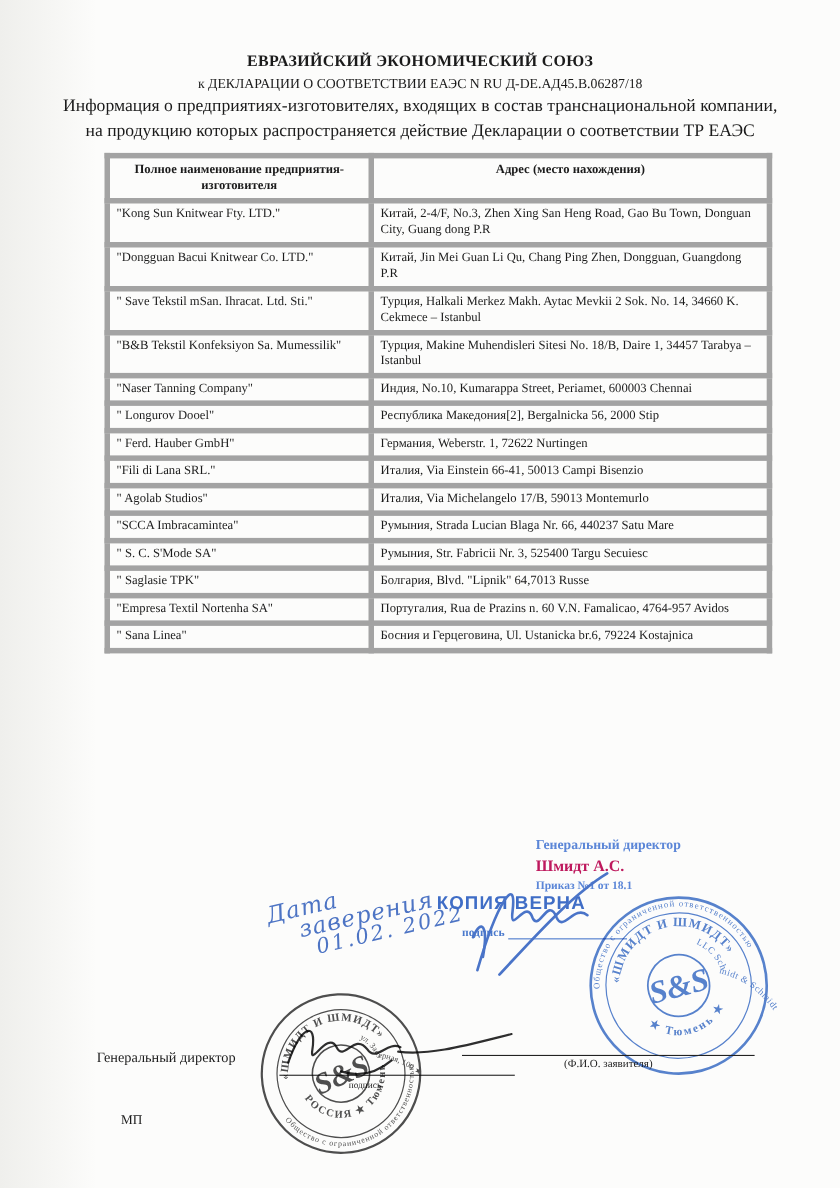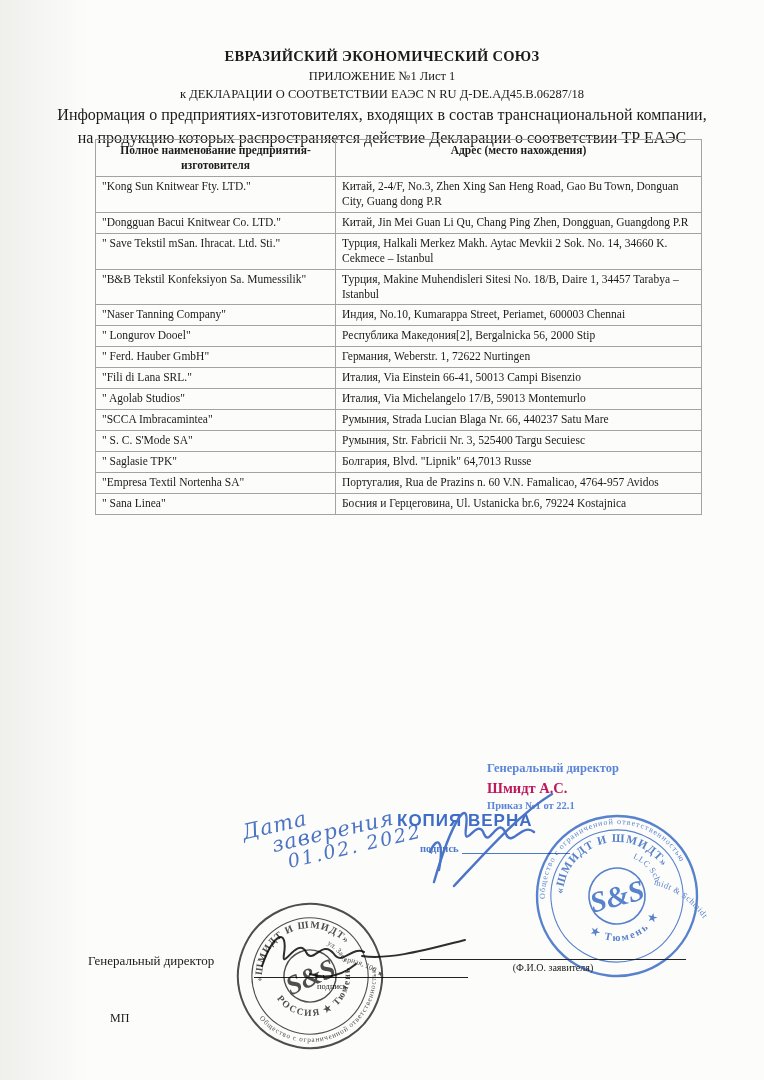--- a/index.html
+++ b/index.html
@@ -20,21 +20,21 @@
   .doc-header .t1{font-size:14.5px;font-weight:bold;letter-spacing:.3px;}
   .doc-header .t2{font-size:12.5px;}
   .doc-header .t3{font-size:12.5px;}
   .doc-header .t4{font-size:16px;width:650px;margin:0 auto;}
   table.manu{
     position:absolute;left:95px;top:139px;width:607px;
     border-collapse:collapse;table-layout:fixed;
     font-size:11.5px;line-height:1.3;
   }
   table.manu th,table.manu td{
-    border:1px solid #a3a3a3;padding:2px 6px 3px 6px;vertical-align:top;text-align:left;
+    border:5px solid #a3a3a3;padding:2px 6px 3px 6px;vertical-align:top;text-align:left;
     overflow:hidden;
   }
   table.manu th{font-weight:bold;text-align:center;padding:3px 10px;}
   table.manu col.c1{width:240px;}
   .dir-block{position:absolute;left:487px;top:761px;line-height:1.2;}
   .dir-block .l1{font-size:12.5px;font-weight:bold;color:#5b86d7;}
   .dir-block .l2{font-size:14.5px;font-weight:bold;color:#be185d;margin-top:4px;}
   .dir-block .l3{font-size:10.5px;font-weight:bold;color:#5b86d7;margin-top:3px;}
   .copy-verna{
     position:absolute;left:397px;top:811px;font-size:17px;font-weight:bold;
@@ -69,21 +69,20 @@
   .applicant .cap{font-size:10px;margin-top:2px;}
   svg text{font-family:"Liberation Serif","DejaVu Serif",serif;}
 </style>
 </head>
 <body>
 
 <div class="scan-edge"></div>
 
 <div class="doc-header">
   <div class="t1">ЕВРАЗИЙСКИЙ ЭКОНОМИЧЕСКИЙ СОЮЗ</div>
-  <div class="t2">ПРИЛОЖЕНИЕ №1 Лист 1</div>
   <div class="t3">к ДЕКЛАРАЦИИ О СООТВЕТСТВИИ ЕАЭС N RU Д-DE.АД45.B.06287/18</div>
   <div class="t4">Информация о предприятиях-изготовителях, входящих в состав транснациональной компании, на продукцию которых распространяется действие Декларации о соответствии ТР ЕАЭС</div>
 </div>
 
 <table class="manu">
   <colgroup>
       <col class="c1">
       <col>
     </colgroup>
   <thead>
@@ -154,21 +153,21 @@
 
 <div class="hand-date">
   <div>Дата</div>
   <div class="hd2">заверения</div>
   <div class="hd3">01.02. 2022</div>
 </div>
 
 <div class="dir-block">
   <div class="l1">Генеральный директор</div>
   <div class="l2">Шмидт А.С.</div>
-  <div class="l3">Приказ №1 от 22.1</div>
+  <div class="l3">Приказ №1 от 18.1</div>
 </div>
 
 <div class="copy-verna">КОПИЯ ВЕРНА</div>
 
 <div class="podpis-blue">
   <span>подпись</span>
   <span class="line"></span>
 </div>
 
 <svg class="sig-svg" style="left:424px;top:790px;" width="135" height="100" viewBox="0 0 135 100">

